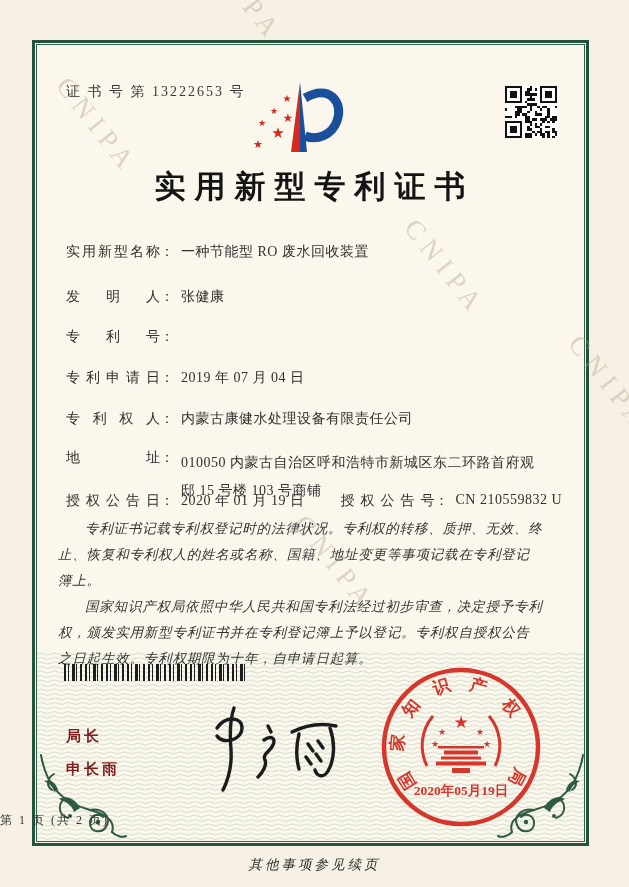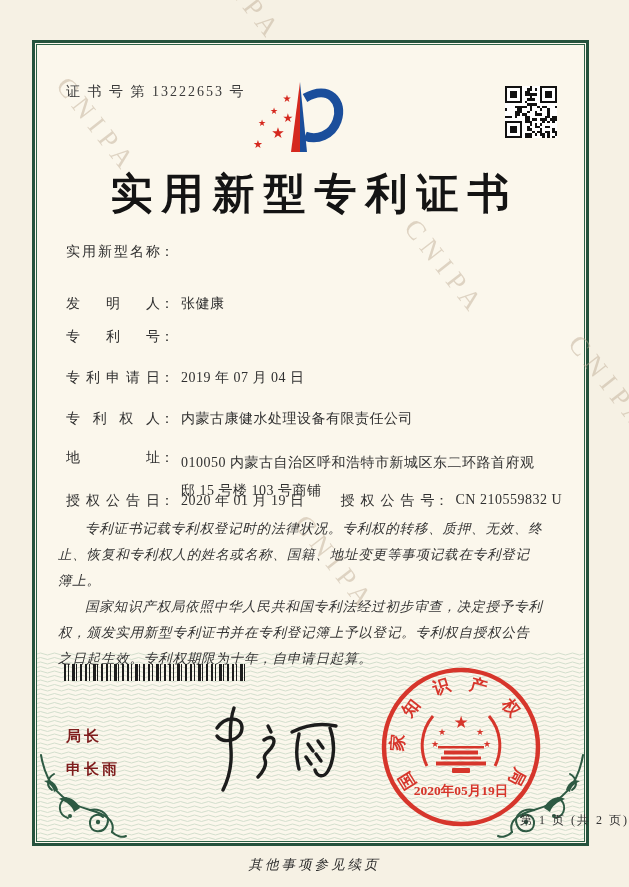--- a/index.html
+++ b/index.html
@@ -25,31 +25,31 @@
   }
   
   .cert-no {
     position:absolute; left:66px; top:83px; font-size:14px; letter-spacing:2px;
     color:#3a3a3a; z-index:4;
   }
   .logo { position:absolute; left:247px; top:76px; width:100px; height:94px; z-index:4; }
   .qr { position:absolute; left:505px; top:86px; width:52px; height:52px; z-index:4; background:#fff; }
   .title {
     position:absolute; left:0; top:166px; width:100%; text-align:center;
-    font-size:42px; font-weight:bold; letter-spacing:9px; color:#141414; z-index:4;
+    font-size:31px; font-weight:bold; letter-spacing:9px; color:#141414; z-index:4;
   }
   
   .field-row { position:absolute; left:66px; display:flex; font-size:14px; color:#303030; z-index:4; }
   .f-label {
     display:inline-block; width:94px; text-align:justify; text-align-last:justify;
     letter-spacing:0; flex:0 0 94px;
   }
   .f-colon { flex:0 0 auto; }
   .f-value { margin-left:7px; letter-spacing:0.5px; }
-  .row-0 { top:243px; } .row-1 { top:295px; } .row-2 { top:328px; }
+  .row-0 { top:243px; } .row-1 { top:288px; } .row-2 { top:328px; }
   .row-3 { top:369px; } .row-4 { top:410px; }
   .row-5 { top:449px; width:470px; }
   .row-5 .f-value { width:360px; line-height:28px; }
   .row-grant { top:492px;justify-content:center; }
   .grant-pair { display:flex; }
   .grant-pair + .grant-pair { margin-left:36px; }
   
   .legal {
     position:absolute; left:58px; top:516px; width:486px; z-index:4;
     font-size:13.5px; font-style:italic; line-height:26px; color:#343434;
@@ -70,21 +70,21 @@
       #1d1d1d 12px 13px, transparent 13px 16px,
       #1d1d1d 16px 18px, transparent 18px 21px);
   }
   .signer { position:absolute; left:66px; z-index:4; font-family:"Liberation Sans","DejaVu Sans",sans-serif;
     font-size:15px; font-weight:600; letter-spacing:3px; color:#7f1d1d; }
   .signer-title { top:727px; }
   .signer-name { top:760px; }
   .signature { position:absolute; left:196px; top:698px; width:160px; height:100px; z-index:4; }
   .seal { position:absolute; left:378px; top:664px; width:166px; height:166px; z-index:5; opacity:0.93; }
   .page-info {
-    position:absolute; left:0; top:812px; width:100%; text-align:right;
+    position:absolute; left:0; top:812px; width:100%; text-align:left;
     font-size:12px; letter-spacing:2px; color:#333; z-index:4;
   }
   .footer-note {
     position:absolute; left:0; top:856px; width:100%; text-align:center;
     font-size:13.5px; font-style:italic; letter-spacing:3px; color:#2e2e2e; z-index:4;
   }
 </style>
 </head>
 <body>
 
@@ -269,20 +269,21 @@
       <rect x="0" y="14" width="7" height="7" fill="#111"></rect>
       <rect x="1" y="15" width="5" height="5" fill="#fff"></rect>
       <rect x="2" y="16" width="3" height="3" fill="#111"></rect>
     </svg>
 
   <div class="title">实用新型专利证书</div>
 
   <div class="field-row row-0">
     <span class="f-label">实用新型名称</span>
       <span class="f-colon">：</span>
+    <span class="f-value">一种节能型 RO 废水回收装置</span>
   </div>
   <div class="field-row row-1">
     <span class="f-label">发明人</span>
       <span class="f-colon">：</span>
     <span class="f-value">张健康</span>
   </div>
   <div class="field-row row-2">
     <span class="f-label">专利号</span>
       <span class="f-colon">：</span>
   </div>

